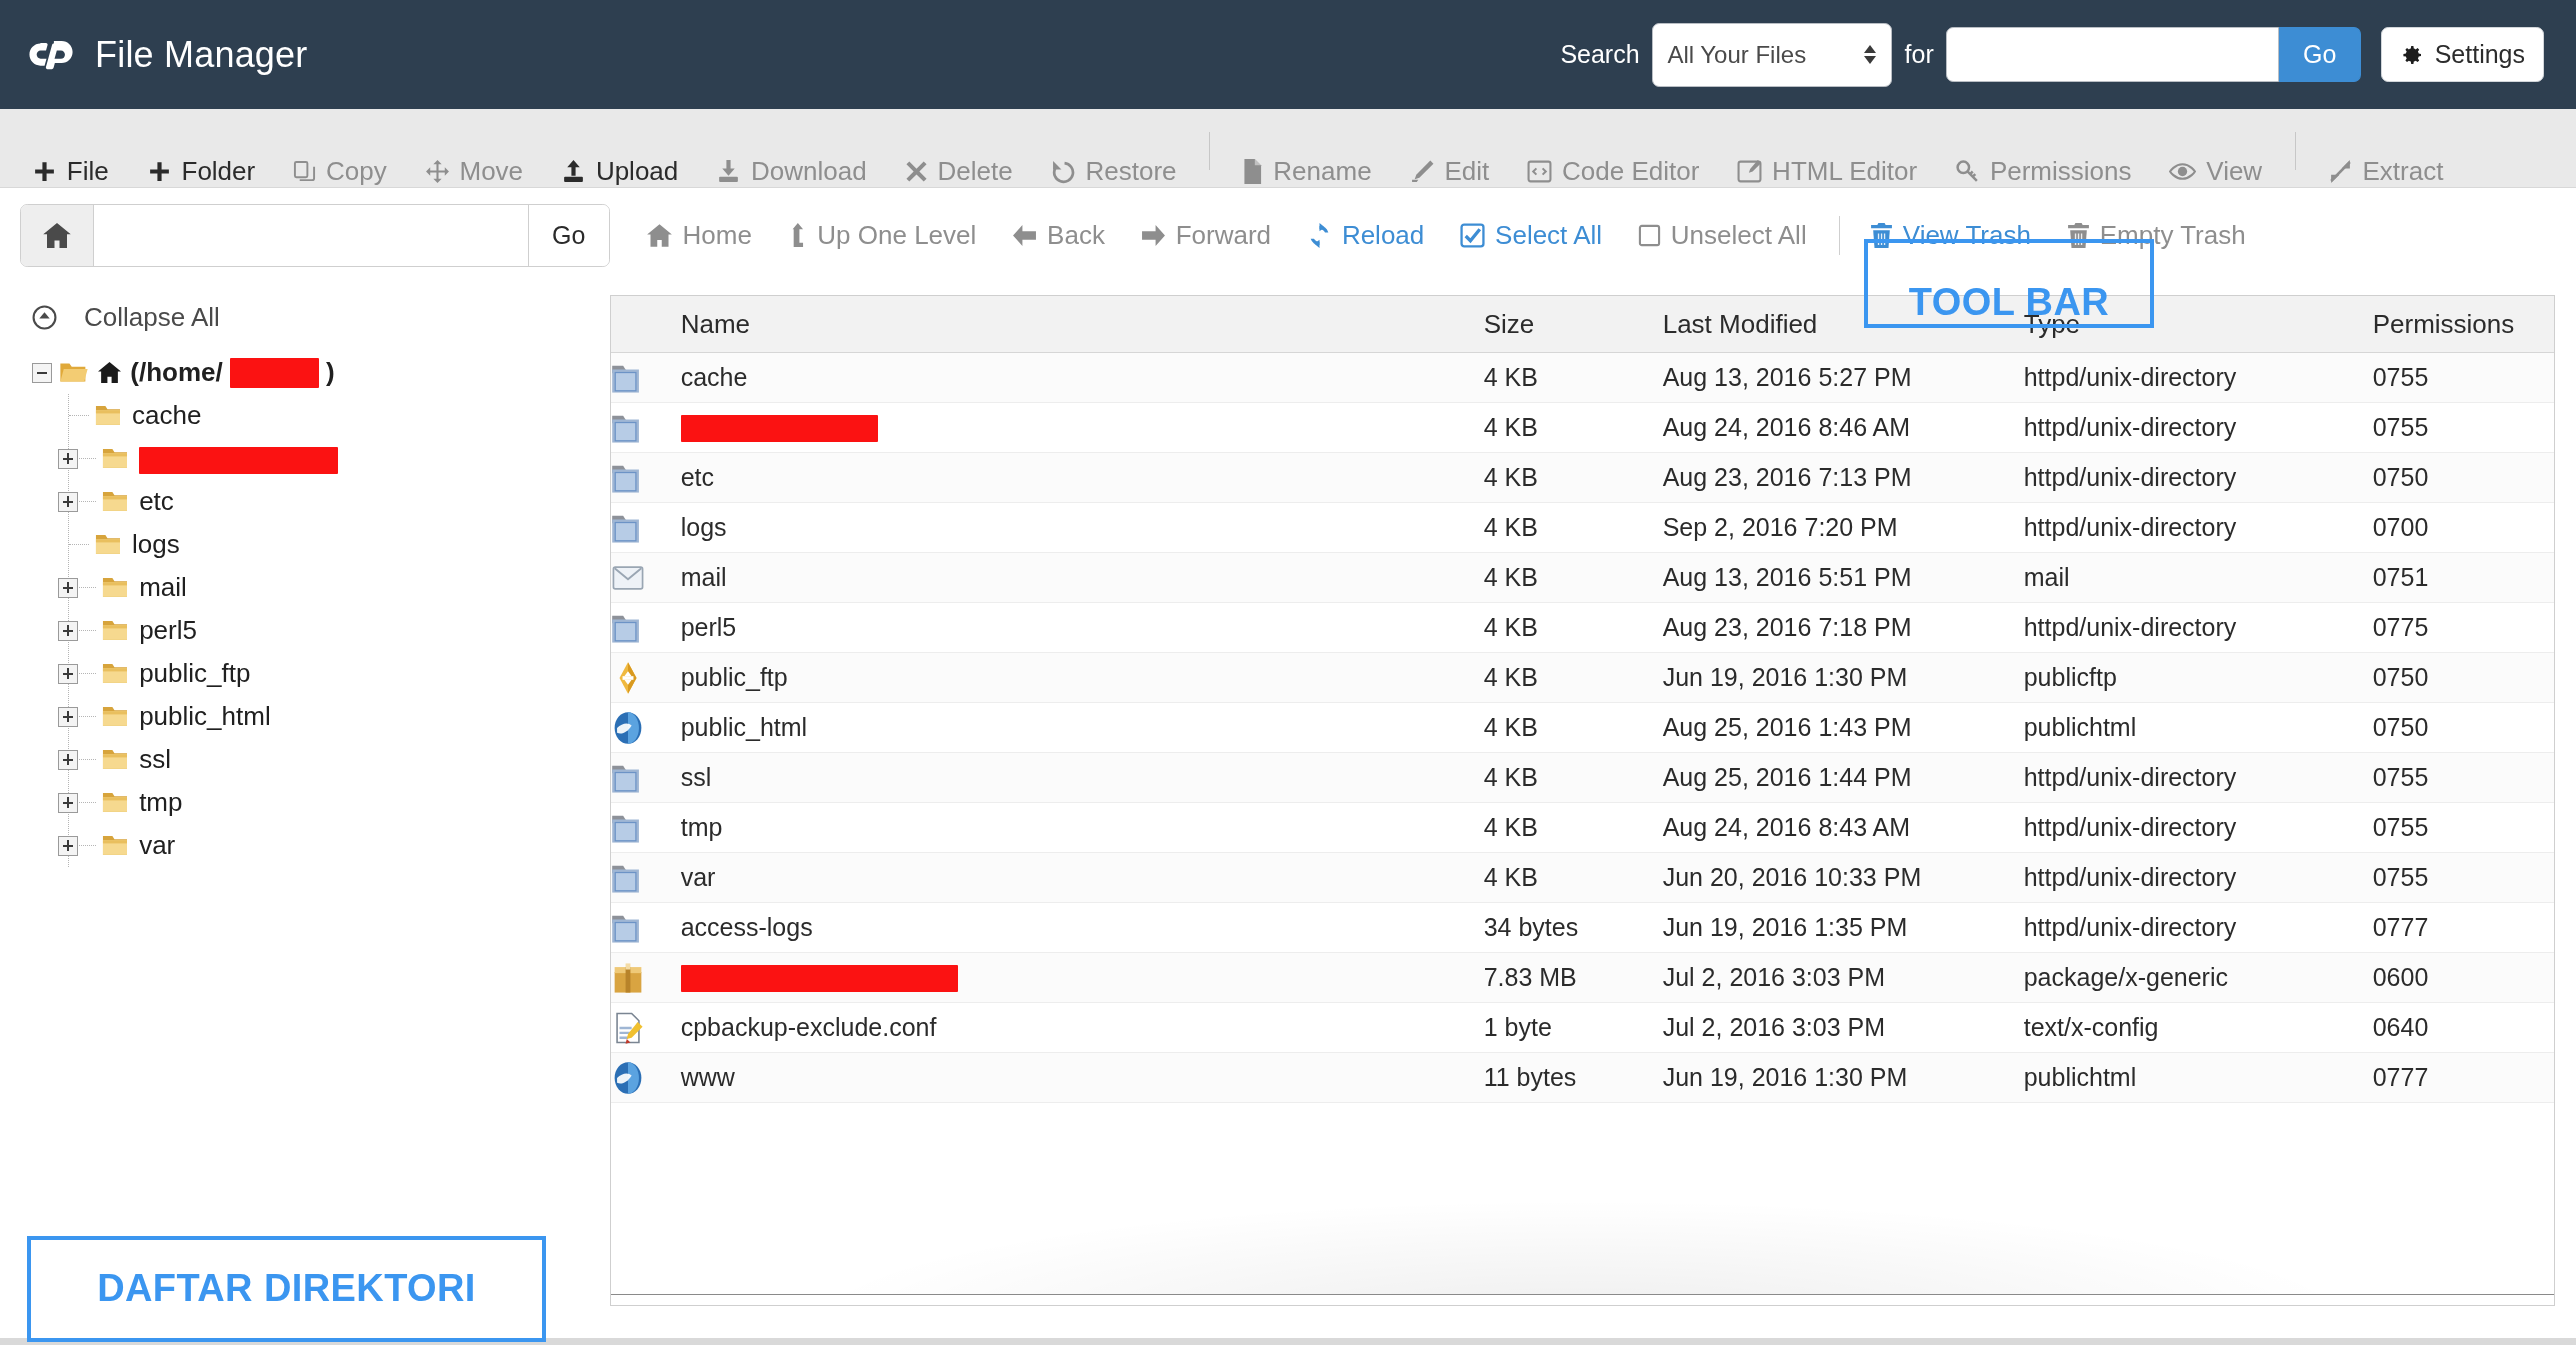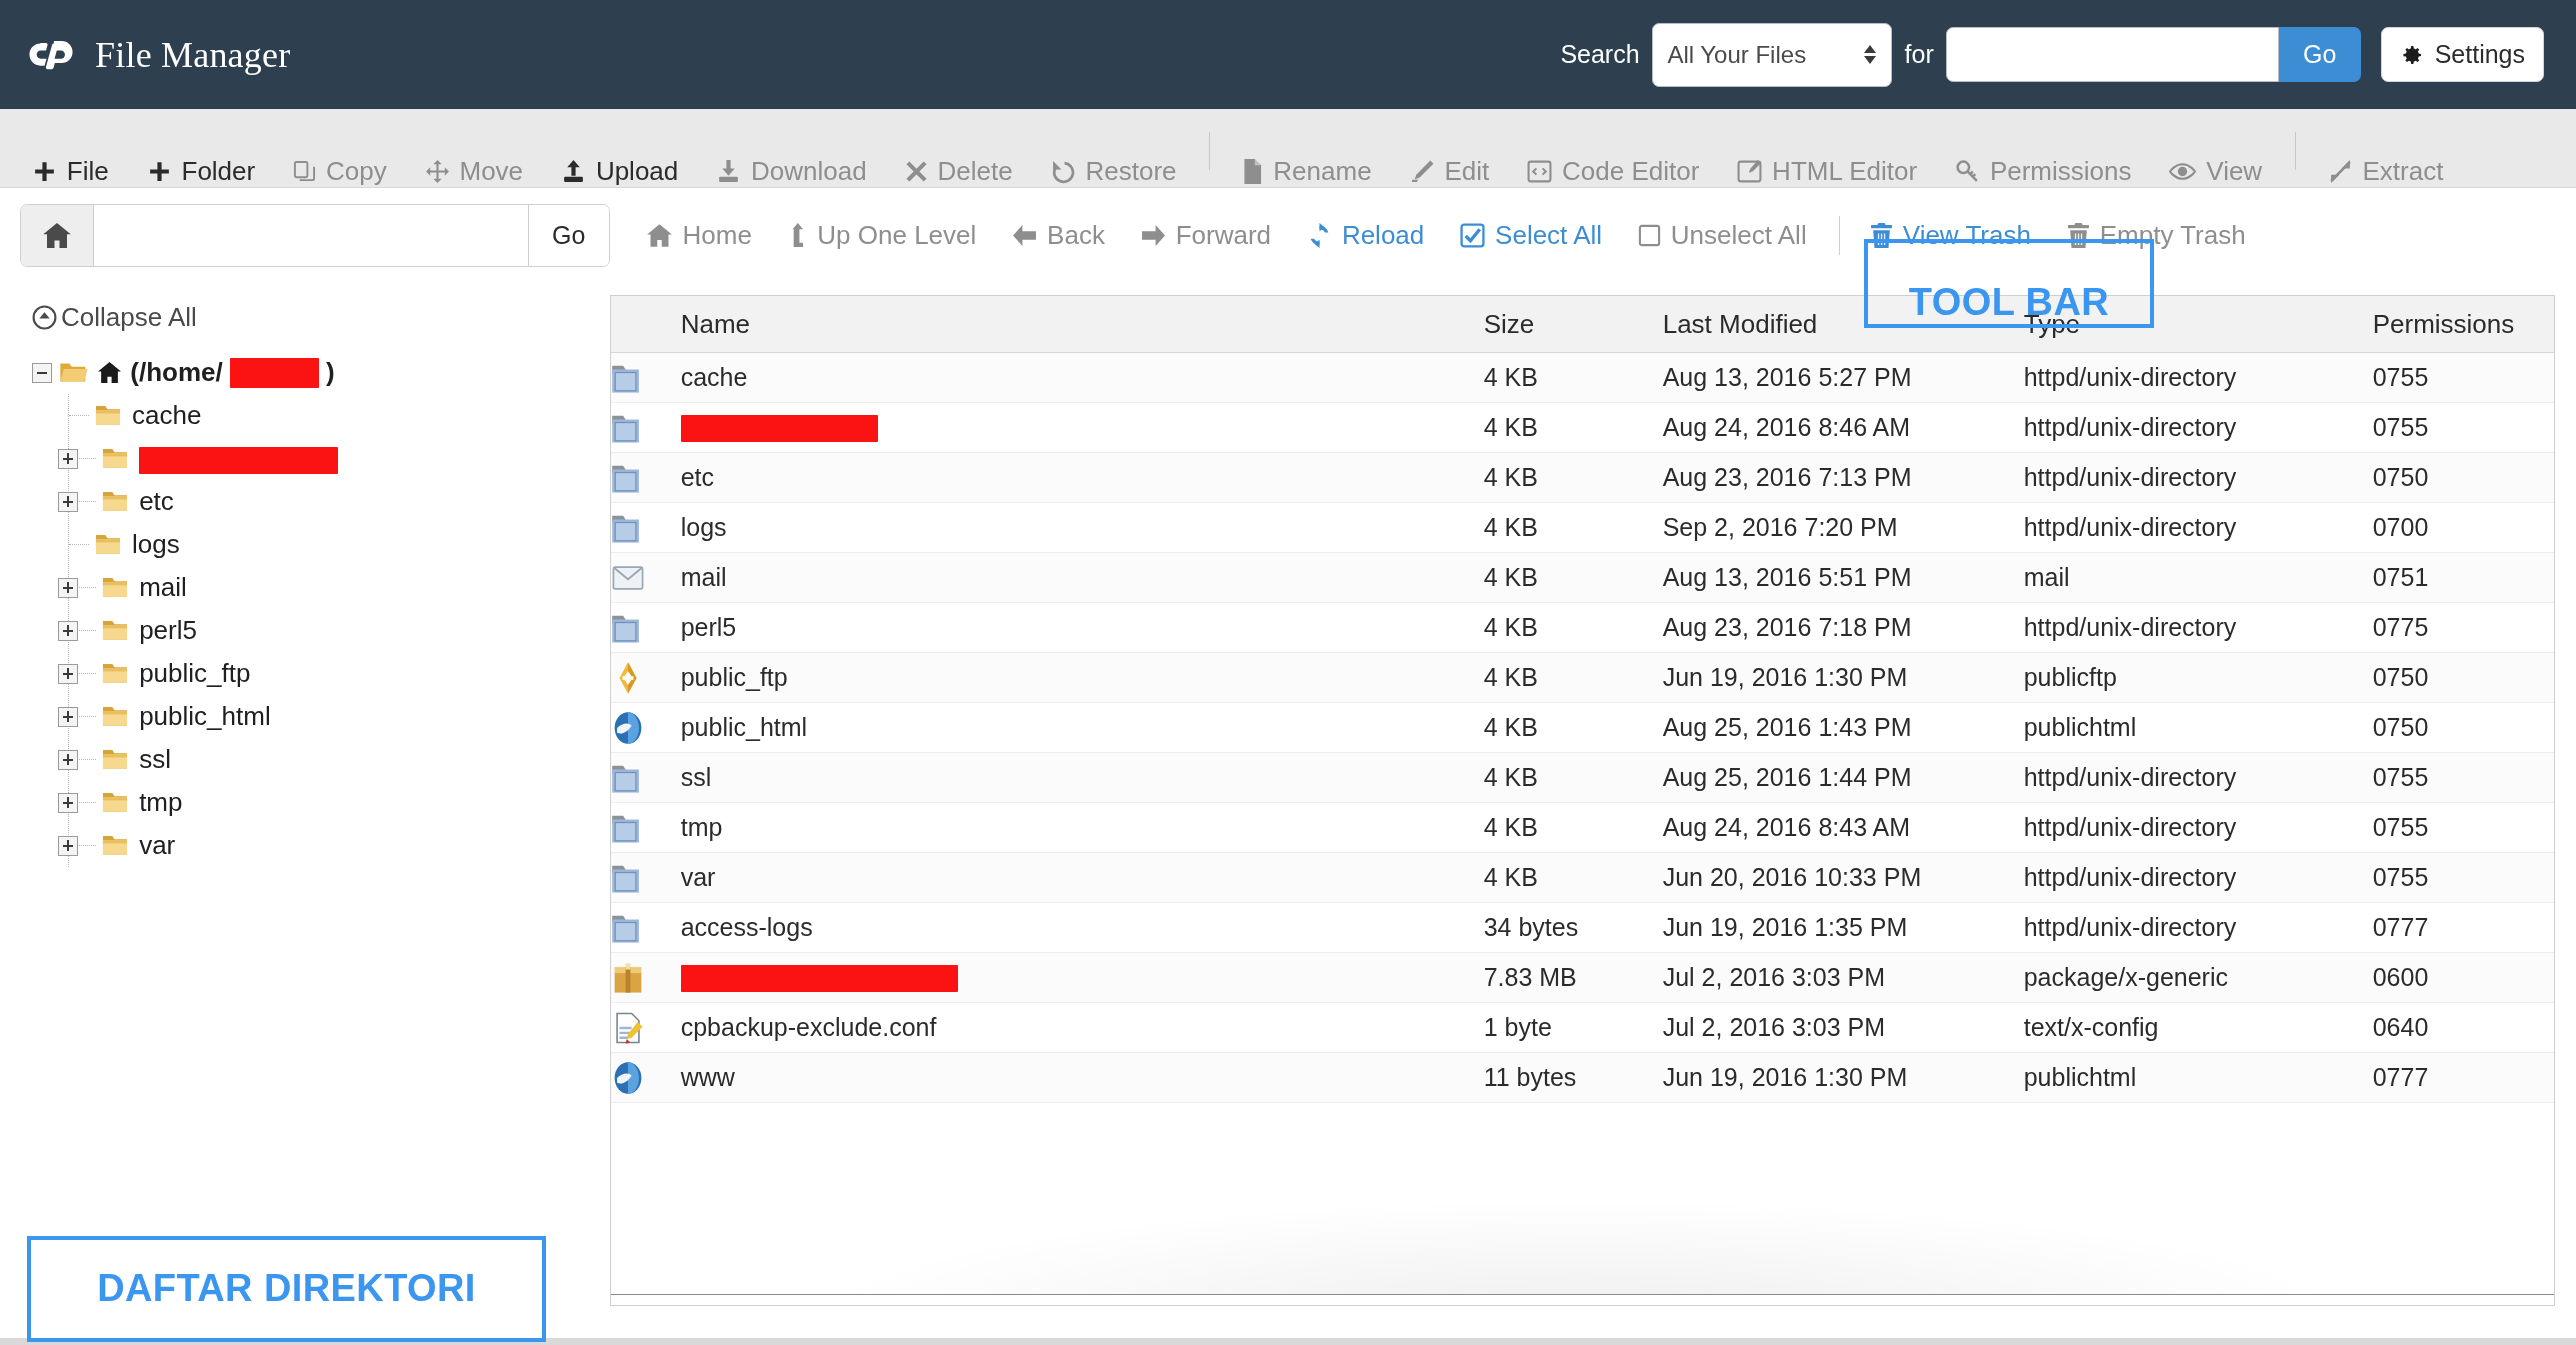--- a/index.html
+++ b/index.html
@@ -26,21 +26,20 @@
   .cp-logo {
     width: 52px; height: 45px;
     display: block;
   }
   .brand-title {
     color: #ffffff;
     font-size: 36px;
     font-weight: 400;
     letter-spacing: 0.2px;
     white-space: nowrap;
-    font-family: Liberation Serif, serif;
   }
   .header-right {
     margin-left: auto;
     display: flex;
     align-items: center;
     gap: 0;
   }
   .search-label {
     color: #ffffff;
     font-size: 25px;
@@ -256,21 +255,21 @@
   }
 
   
   .sidebar {
     width: 590px;
     flex: none;
     padding: 19.7px 0 0 32px;
     position: relative;
   }
   .collapse-all {
-    display: flex; align-items: center; gap: 4px;
+    display: flex; align-items: center; gap: 27px;
     font-size: 26px; color: #4a4a4a;
     margin-bottom: 18px;
     cursor: pointer;
     white-space: nowrap;
     text-align: center;
   }
   .tree { font-size: 26px; color: #202020; }
   .tree-root {
     display: flex; align-items: center; gap: 7.2px;
     height: 43px;

